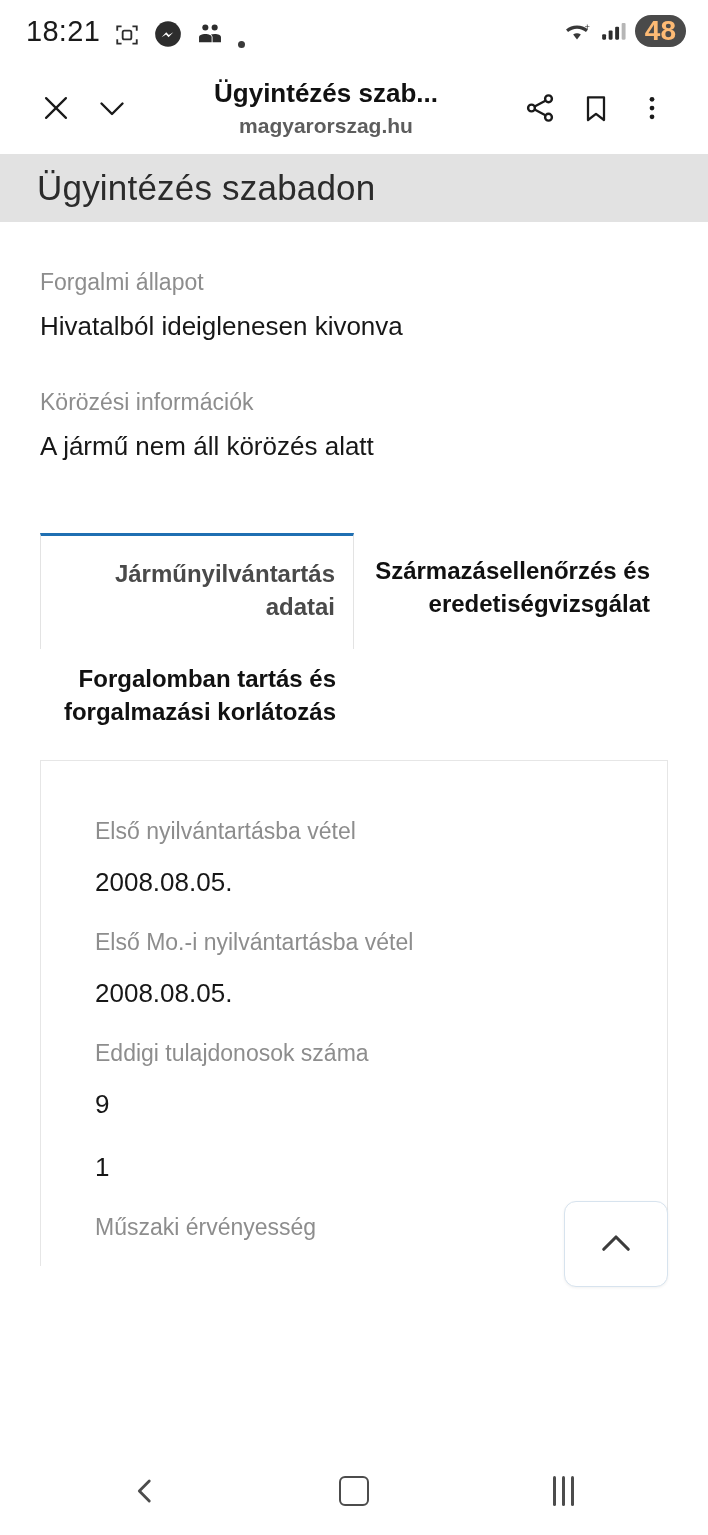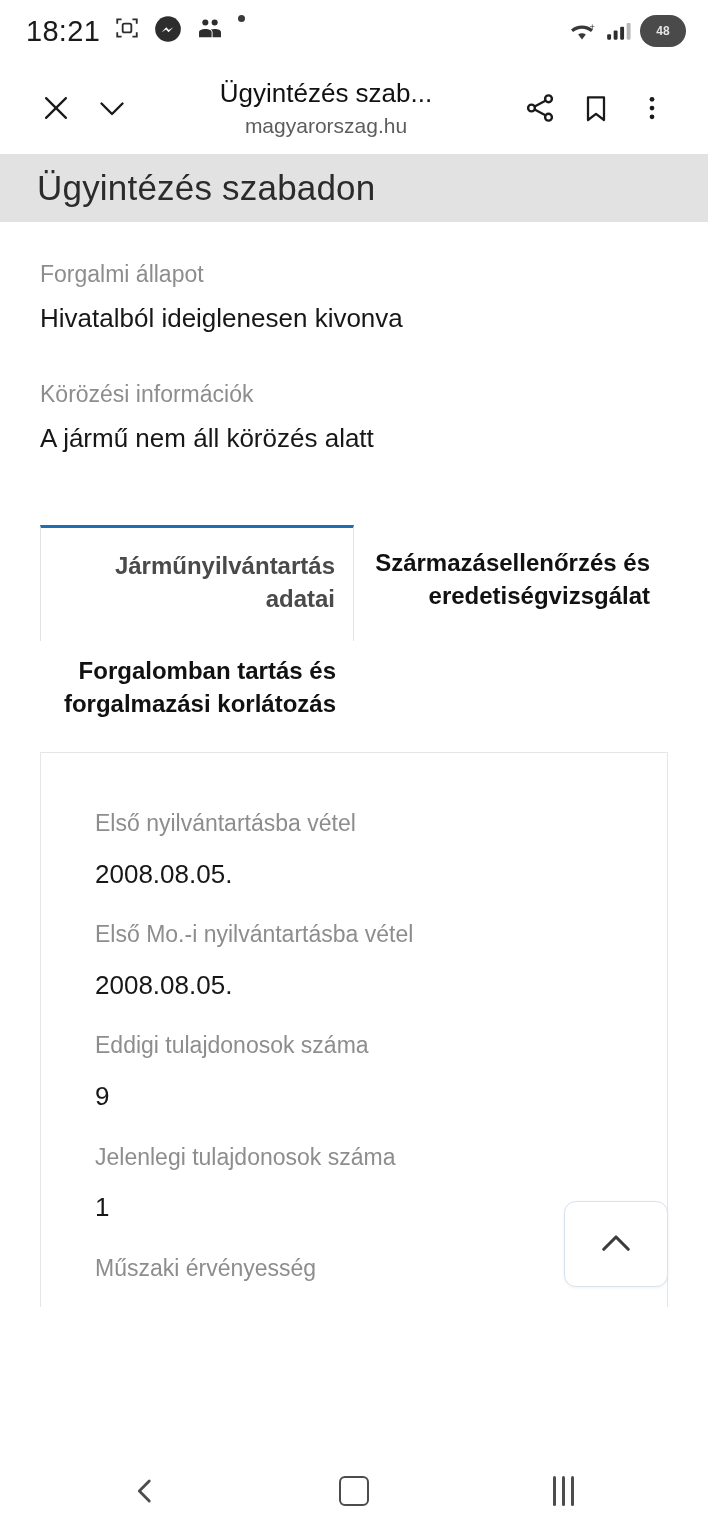--- a/index.html
+++ b/index.html
@@ -20,56 +20,57 @@
 
   
   .statusbar {
     height: 62px;
     flex: 0 0 62px;
     display: flex;
     align-items: center;
     padding: 0 22px 0 26px;
     background: #ffffff;
   }
-  .status-left { display: flex; align-items: flex-start; gap: 14px; }
+  .status-left { display: flex; align-items: flex-end; gap: 14px; }
   .status-clock {
     font-size: 29px;
     color: #1a1a1a;
     letter-spacing: 0.3px;
     font-weight: 400;
   }
   .status-icon { display: inline-flex; align-items: center; justify-content: center; }
   .status-right {
     margin-left: auto;
     display: flex;
     align-items: center;
     gap: 9px;
   }
   .battery-pill {
     background: #4a4a4a;
-    color: #e5e5e5;
+    color: #fdba74;
     border-radius: 999px;
-    font-size: 12px;
+    font-size: 28px;
     font-weight: 700;
     padding: 3px 10px 4px;
     min-width: 46px;
     line-height: 1;
     height: 32px;
     display: flex; align-items: center; justify-content: center;
   }
   .dot-sep { width: 7px; height: 7px; border-radius: 50%; background: #3a3a3a; display:inline-block; }
 
   
   .appbar {
     height: 92px;
     flex: 0 0 92px;
     display: flex;
     align-items: center;
     padding: 0 28px;
     background: #ffffff;
+    font-weight: bold;
   }
   .appbar .ic {
     width: 56px; height: 56px;
     display: flex; align-items: center; justify-content: center;
     flex: 0 0 auto;
   }
   .title-block {
     flex: 1 1 auto;
     min-width: 0;
     text-align: center;
@@ -104,21 +105,21 @@
     font-weight: 400;
     letter-spacing: 0.2px;
   }
 
   
   .content {
     flex: 1 1 auto;
     position: relative;
     overflow: hidden;
     background: #ffffff;
-    padding: 8px 40px;
+    padding: 16px 40px;
   }
   .field { margin-top: 0; }
   .field-label {
     font-size: 23px;
     color: #8d8d8d;
     line-height: 1.3;
   }
   .field-value {
     font-size: 26px;
     color: #171717;
@@ -341,21 +342,20 @@
       </div>
       <div class="row">
         <div class="row-label">Első Mo.-i nyilvántartásba vétel</div>
         <div class="row-value">2008.08.05.</div>
       </div>
       <div class="row">
         <div class="row-label">Eddigi tulajdonosok száma</div>
         <div class="row-value">9</div>
       </div>
       <div class="row">
-        <div class="row-label">Jelenlegi tulajdonosok száma</div>
         <div class="row-value">1</div>
       </div>
       <div class="row">
         <div class="row-label">Műszaki érvényesség</div>
 
       </div>
     </div>
 
     <div class="fab">
       <svg width="42" height="42" viewBox="0 0 24 24" fill="none" stroke="#3c3c3c" stroke-width="1.8" stroke-linecap="round" stroke-linejoin="round">

